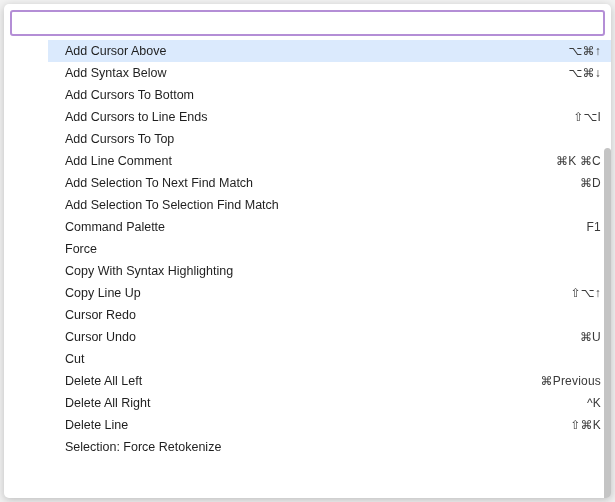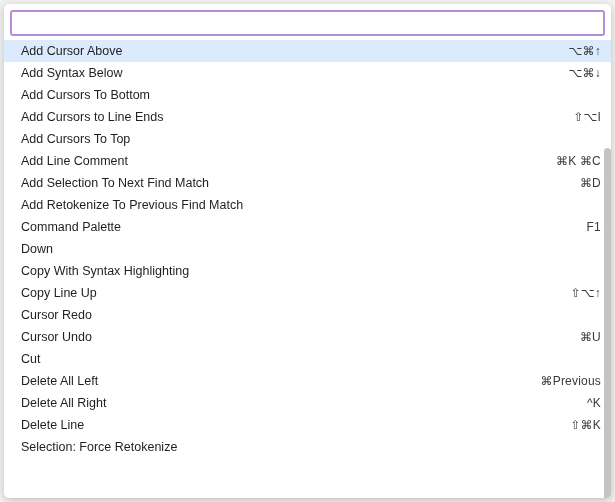--- a/index.html
+++ b/index.html
@@ -43,20 +43,21 @@
     padding: 0 6px;
     background: #fff;
   }
   .palette-input::placeholder {
     color: #9a9a9a;
   }
   .list {
     flex: 1 1 auto;
     position: relative;
     overflow: hidden;
+    padding-left: 44px;
   }
   .row {
     display: flex;
     align-items: center;
     height: 22px;
     padding: 0 10px 0 17px;
     font-size: 12.5px;
     color: #1f1f1f;
     box-sizing: border-box;
     white-space: nowrap;
@@ -127,29 +128,29 @@
         </div>
         <div class="row">
           <span class="label">Add Line Comment</span>
           <span class="keybinding">⌘K ⌘C</span>
         </div>
         <div class="row">
           <span class="label">Add Selection To Next Find Match</span>
           <span class="keybinding">⌘D</span>
         </div>
         <div class="row">
-          <span class="label">Add Retokenize To Previous Find Match</span>
+          <span class="label">Add Selection To Selection Find Match</span>
           <span class="keybinding"></span>
         </div>
         <div class="row">
           <span class="label">Command Palette</span>
           <span class="keybinding">F1</span>
         </div>
         <div class="row">
-          <span class="label">Down</span>
+          <span class="label">Force</span>
           <span class="keybinding"></span>
         </div>
         <div class="row">
           <span class="label">Copy With Syntax Highlighting</span>
           <span class="keybinding"></span>
         </div>
         <div class="row">
           <span class="label">Copy Line Up</span>
           <span class="keybinding">⇧⌥↑</span>
         </div>

